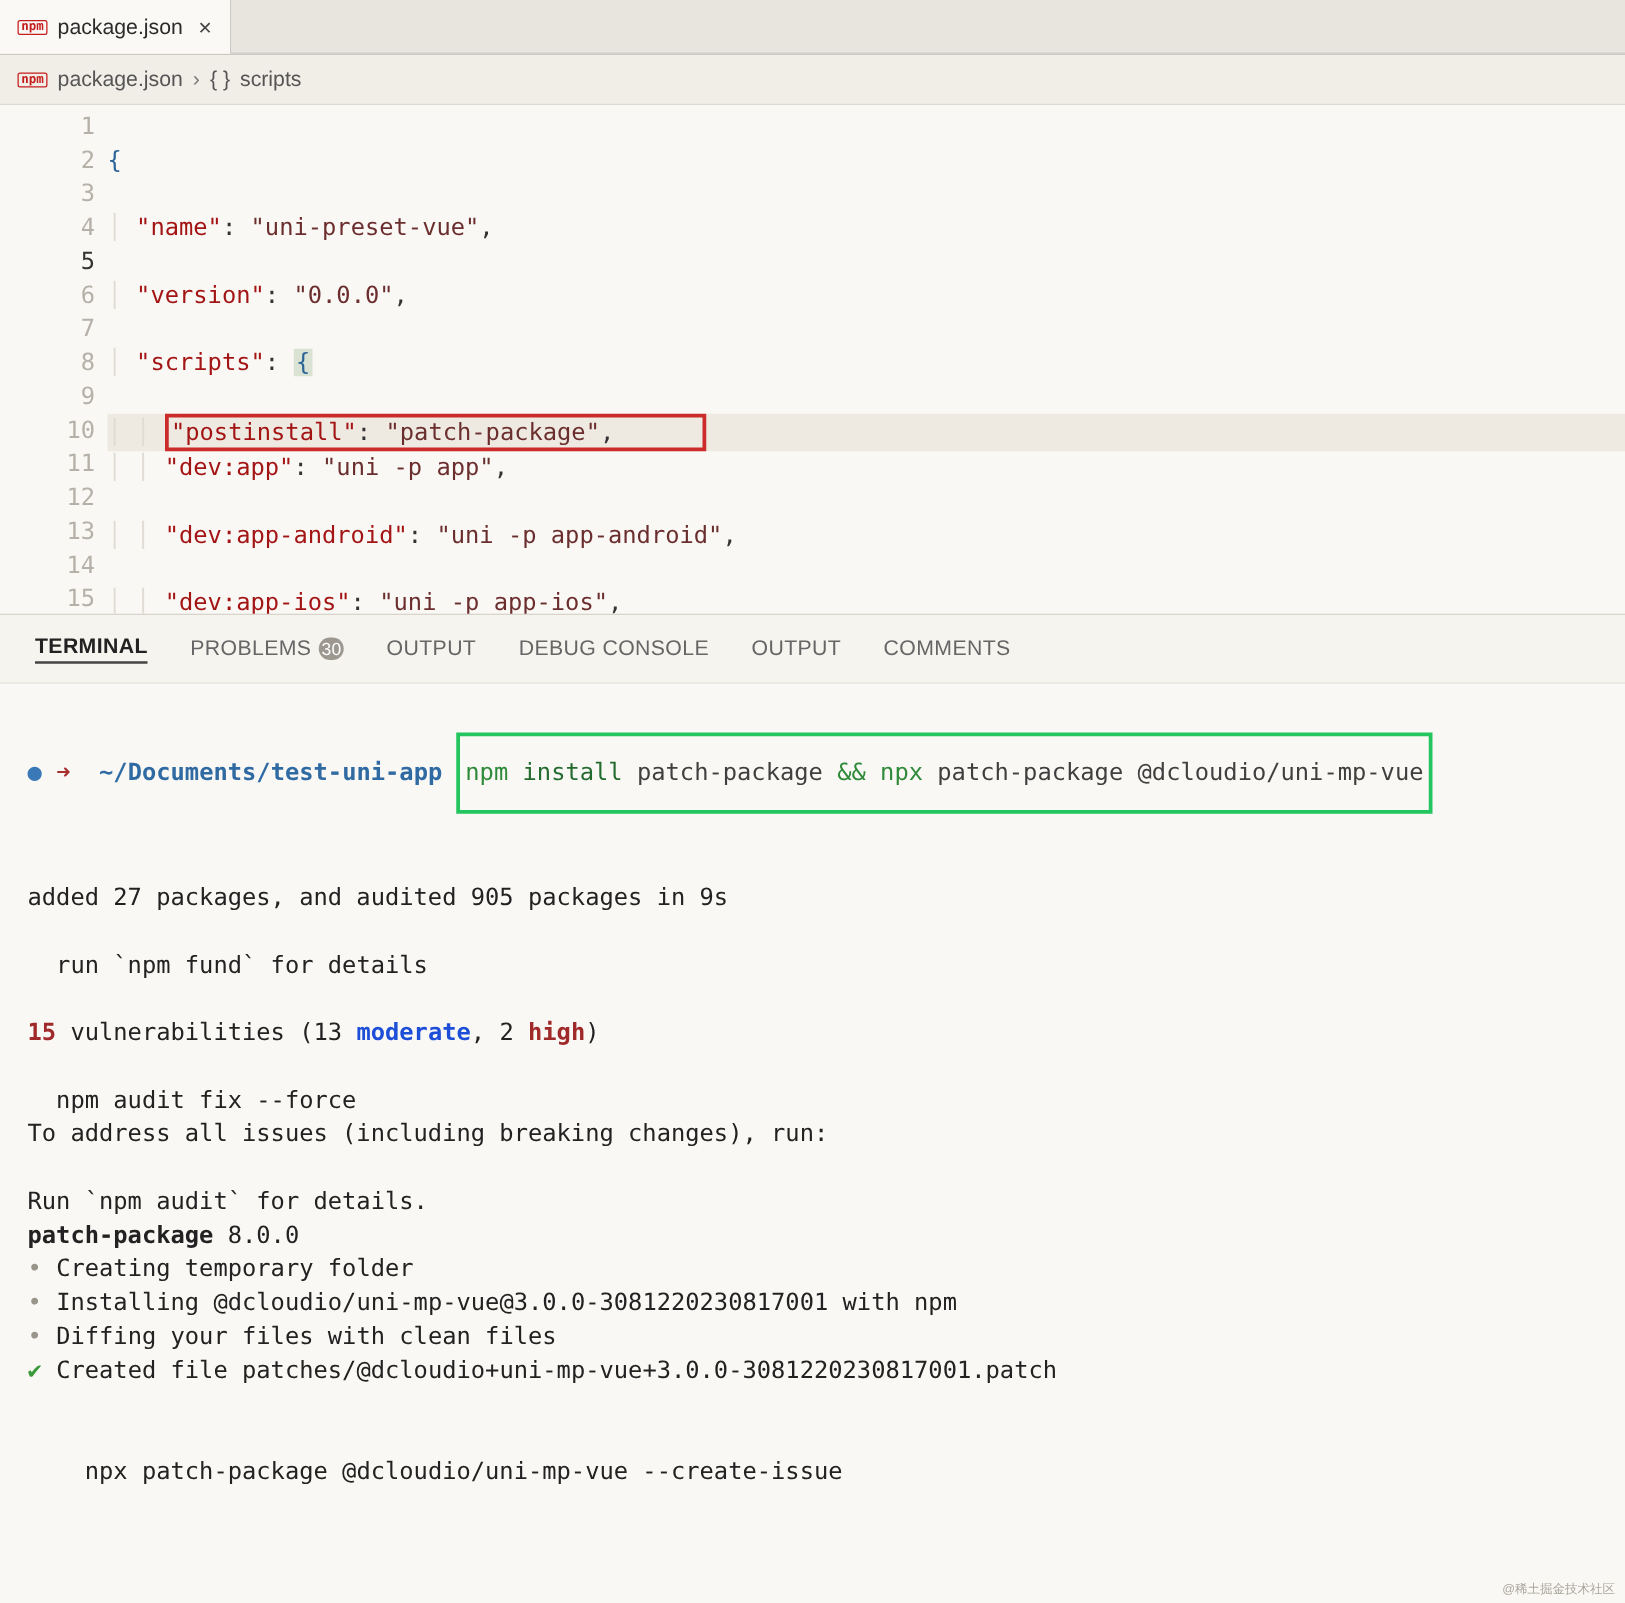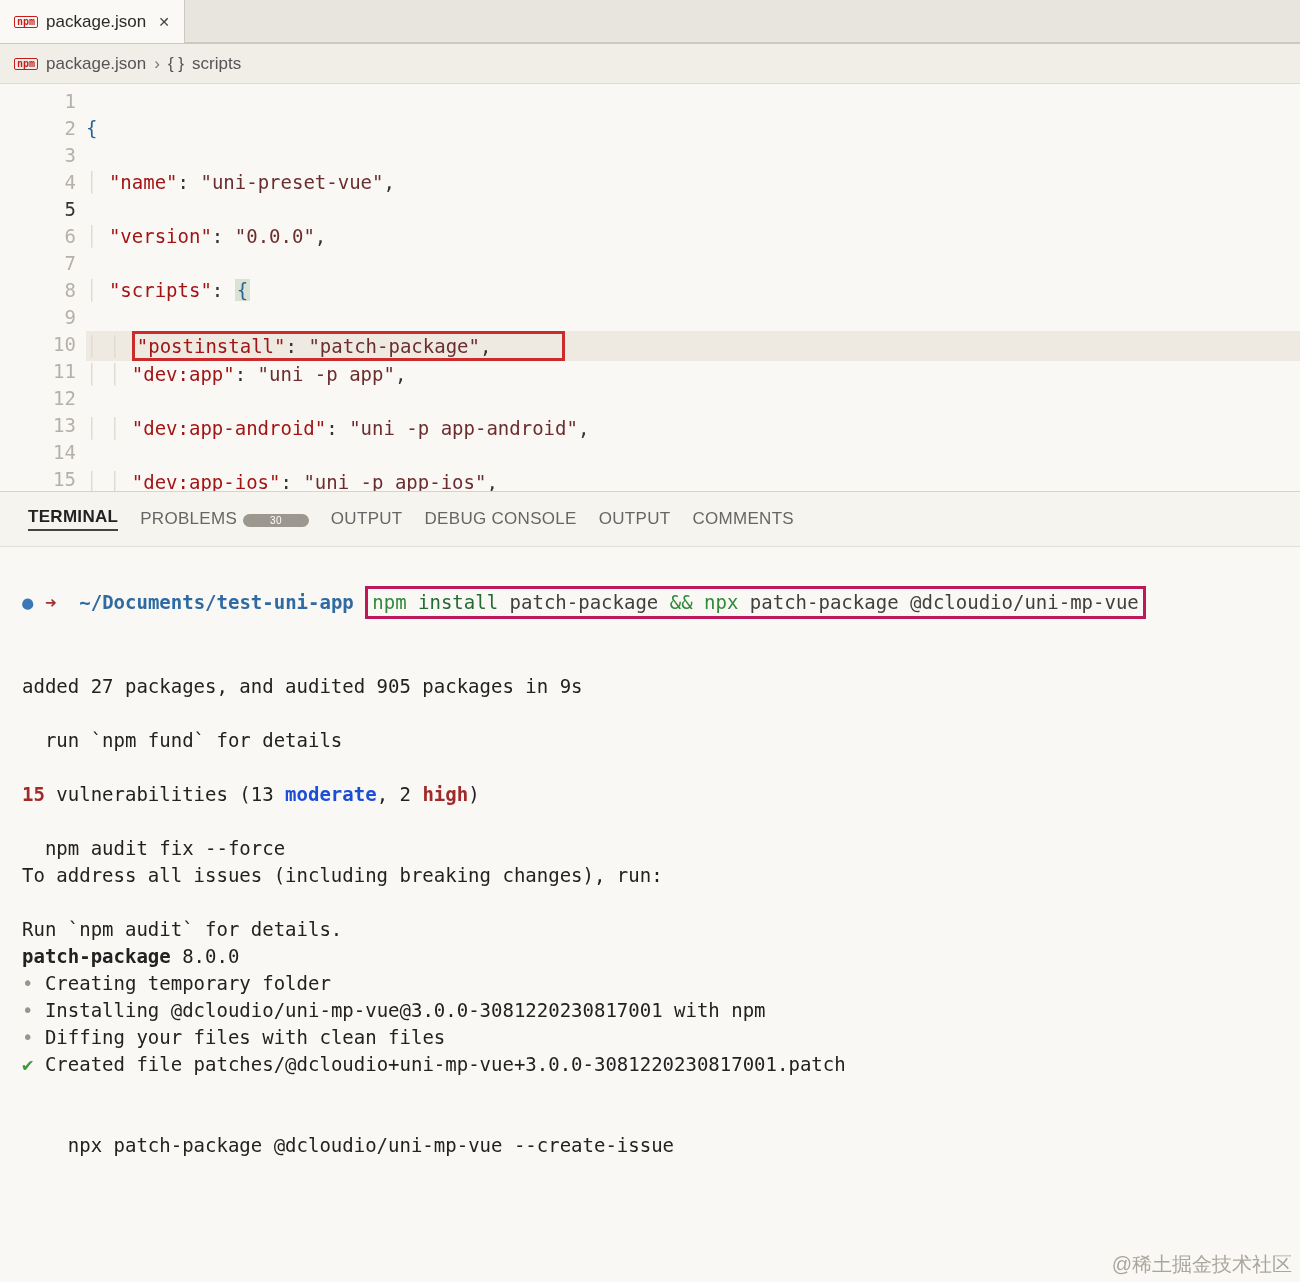--- a/index.html
+++ b/index.html
@@ -78,60 +78,60 @@
   .hl-row { background:#eeeae1; display:inline-block; width:100%; }
   .red-box { border:3px solid #cc2b2b; display:inline-block; padding:0 2px; line-height:24px; }
   .tk-key    { color:#a31515; }
   .tk-punct  { color:#333; }
   .tk-str    { color:#6b2e2e; }
   .tk-brace  { color:#2a6496; }
   .tk-curbox { background:#d9e2d3; padding:0 2px; color:#2a6496; }
 
   
   .panel-tabs {
-    display:flex; align-items:center; gap:22px;
+    display:flex; align-items:center; gap:34px;
     height:56px; padding:0 28px;
     background:#f6f4ef;
     border-top:1px solid #d8d4cc;
     border-bottom:1px solid #e2dfd8;
     font-family:-apple-system,BlinkMacSystemFont,"Segoe UI",sans-serif;
     font-size:17px; letter-spacing:0.3px;
   }
   .panel-tabs .ptab { color:#666; cursor:pointer; }
   .panel-tabs .ptab.active { color:#222; font-weight:600; border-bottom:2px solid #444; padding-bottom:2px; }
-  .panel-tabs .badge { background:#9c988f; color:#fff; border-radius:10px; padding:1px 27px; font-size:10px; margin-left:6px; }
+  .panel-tabs .badge { background:#9c988f; color:#fff; border-radius:10px; padding:1px 2px; font-size:14px; margin-left:6px; }
 
   
   .terminal {
     padding:12px 22px 0 22px;
     background:#faf8f5;
     font-size:19px; line-height:27px;
     height:735px;
     overflow:hidden;
   }
   .term-line { white-space:pre-wrap; }
   .dot { color:#3a78b7; }
   .arrow { color:#a82f2f; font-weight:700; }
   .cwd { color:#2f6aa2; font-weight:700; }
   .cmd-green { color:#2f8a3a; }
   .cmd-darkgreen { color:#236b2f; }
   .cmd-text { color:#3f3f3f; }
-  .term-red-box { border:3px solid #be185d; display:inline-block; padding:0 4px;text-align:right; }
+  .term-red-box { border:3px solid #22c55e; display:inline-block; padding:16px 4px;text-align:right; }
   .bold { font-weight:700; }
   .grey-bullet { color:#9a958b; }
   .check { color:#3a9a3a; }
   .bulb { color:#d5c24a; }
   .vuln-num { color:#a02a2a; font-weight:700; }
   .moderate { color:#1d4ed8; font-weight:700; }
   .high { color:#a02a2a; font-weight:700; }
 
   .watermark {
     position:absolute; right:8px; bottom:4px;
     font-family:-apple-system,BlinkMacSystemFont,"Segoe UI",sans-serif;
-    font-size:20px; color:#aba69d;
+    font-size:10px; color:#aba69d;
   }
 </style>
 </head>
 <body>
 
 <div class="tab-row">
   <div class="tab">
     <span class="npm-badge">npm</span>
     <span>package.json</span>
     <span class="close">✕</span>

